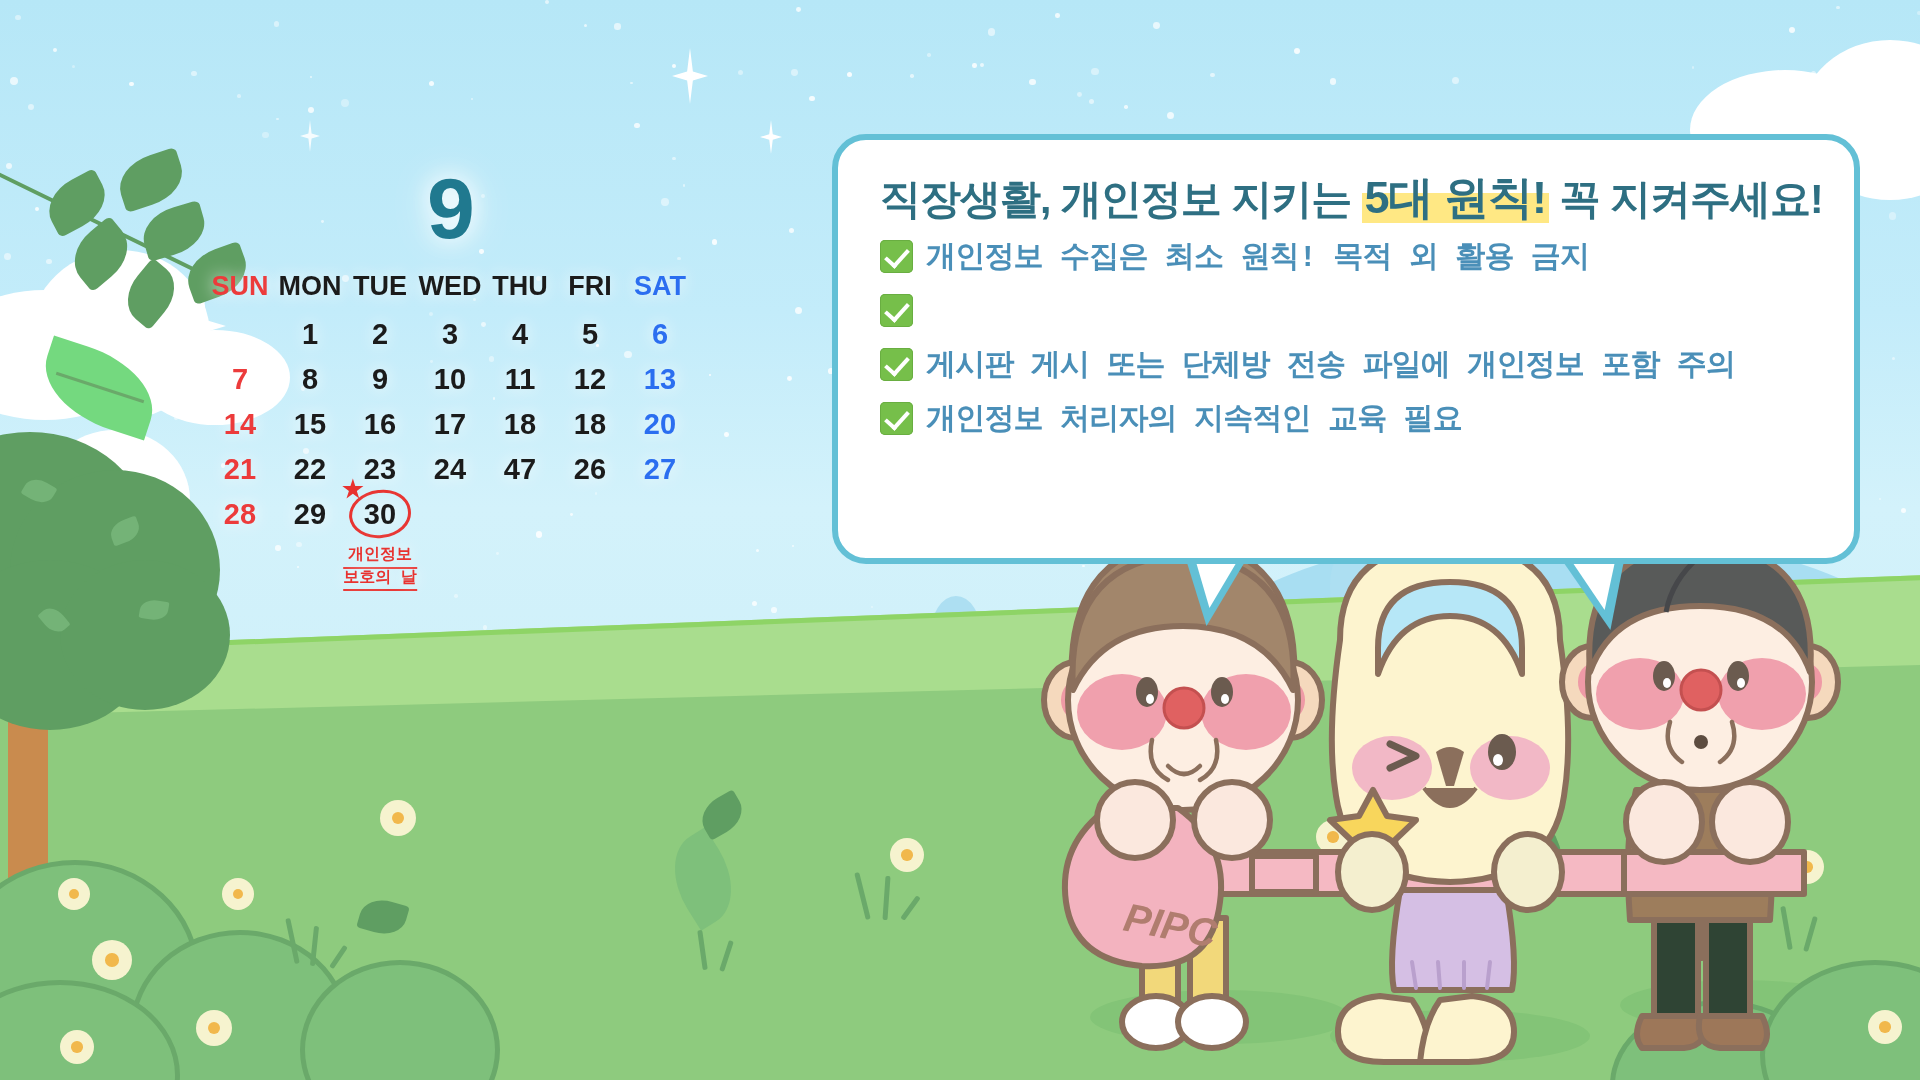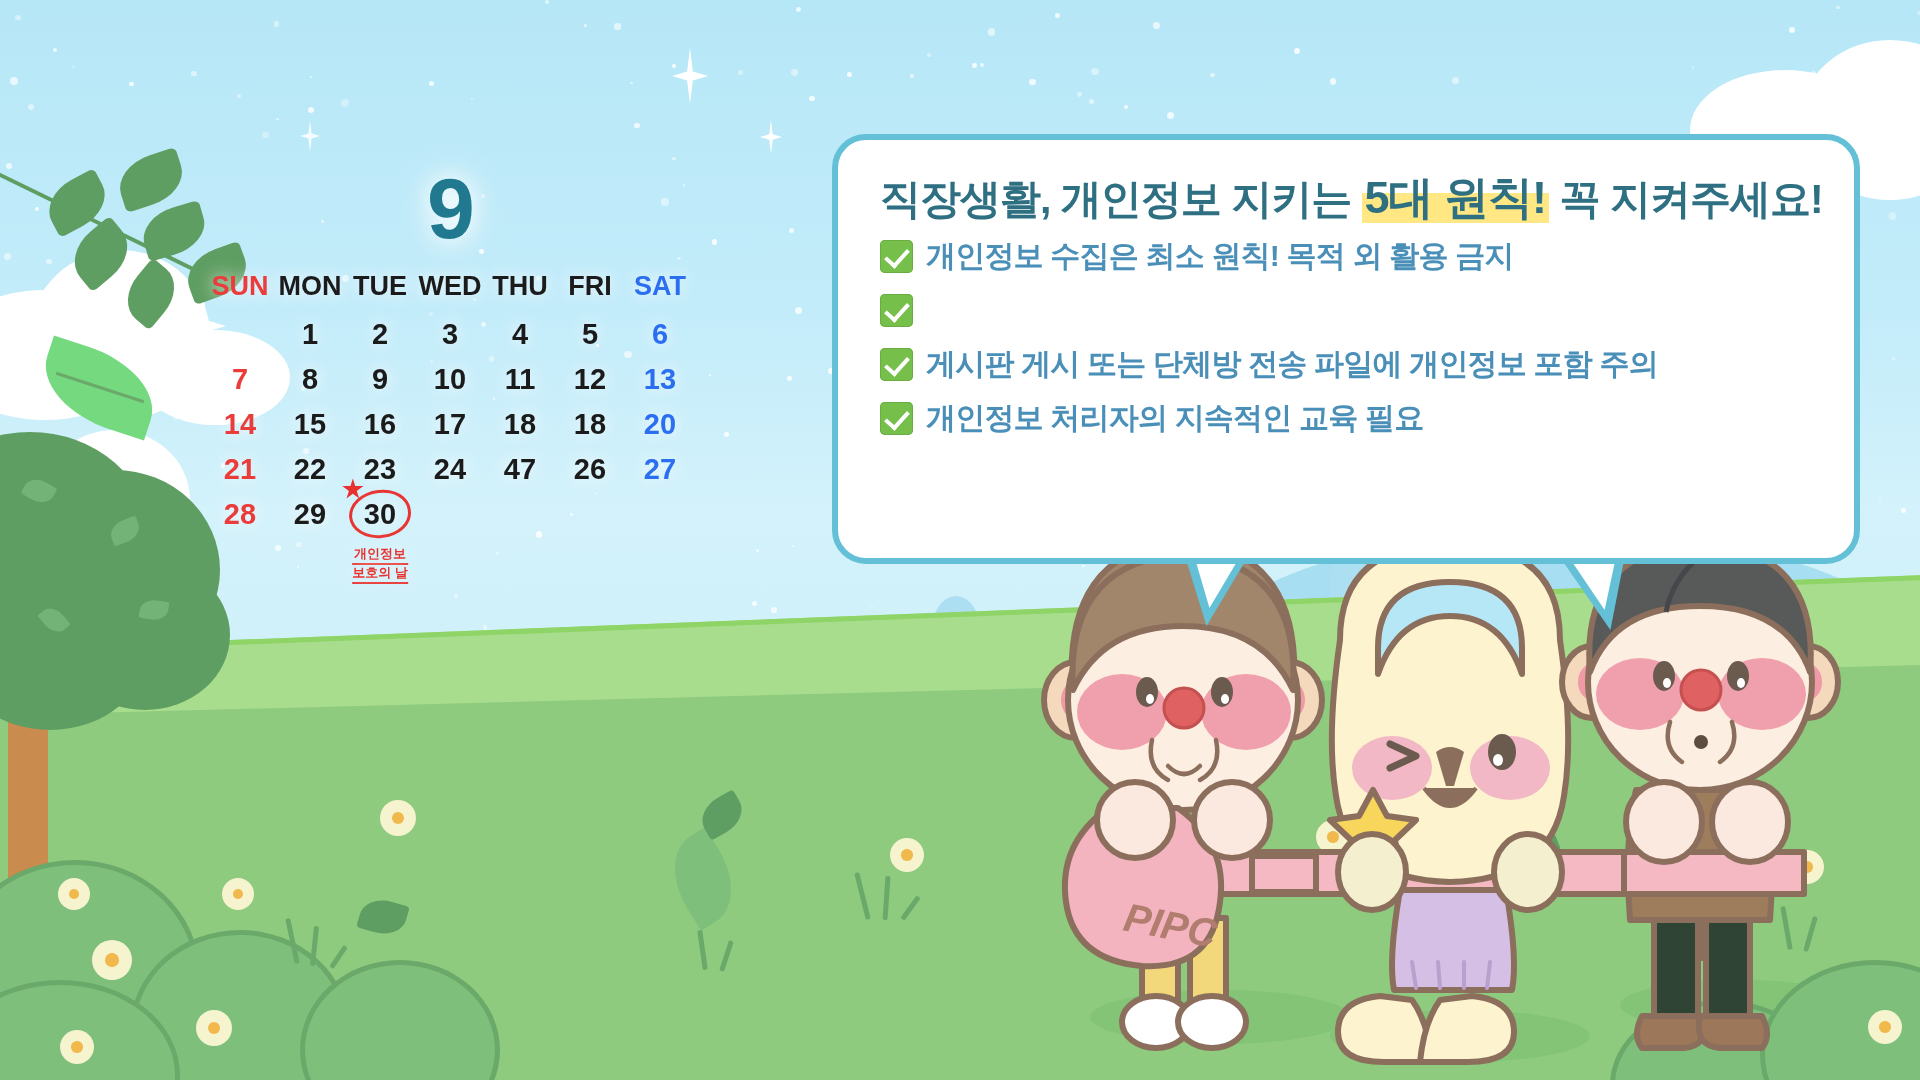--- a/index.html
+++ b/index.html
@@ -151,22 +151,22 @@
     border:3.5px solid #e8322f; border-radius:52% 48% 50% 50%;
     transform:rotate(-6deg);
   }
   .day-mark .starlet {
     position:absolute; left:-22px; top:-20px; width:22px; height:22px;
     background:#e8322f;
     clip-path:polygon(50% 0%,61% 35%,98% 35%,68% 57%,79% 91%,50% 70%,21% 91%,32% 57%,2% 35%,39% 35%);
   }
   .day-note {
     position:absolute; left:50%; top:48px; transform:translateX(-50%);
-    font-size:13px; font-weight:700; color:#e8322f; line-height:1.22;
-    white-space:nowrap; text-align:center;
+    font-size:16px; font-weight:700; color:#e8322f; line-height:1.22;
+    white-space:nowrap; text-align:center;font-family:Liberation Mono, monospace;
   }
   .day-note span { display:block; border-bottom:2.5px solid #e8322f; padding-bottom:1px; }
 
   
   .bubble {
     position:absolute; left:832px; top:134px; width:1028px; height:430px;
     background:#ffffff; border:6px solid #63c0d6; border-radius:34px;
     z-index:30;
   }
   .bubble-title {
@@ -192,20 +192,21 @@
     box-shadow:inset 0 0 0 1px #69ae41;
   }
   .chk::after {
     content:""; position:absolute; left:10px; top:4px;
     width:10px; height:19px; border:4px solid #ffffff;
     border-top:none; border-left:none; transform:rotate(42deg);
   }
   .chk-lbl {
     font-size:30px; font-weight:700; color:#4a8fb8; letter-spacing:-.8px;
     white-space:nowrap;
+    font-family:Liberation Mono, monospace;
   }
   .tail {
     position:absolute; z-index:29;
     background:#ffffff; border:6px solid #63c0d6;
   }
   .tail-a {
     left:1180px; top:540px; width:78px; height:86px;
     clip-path:polygon(0 0, 100% 0, 34% 100%);
     border:none; background:#63c0d6;
   }

